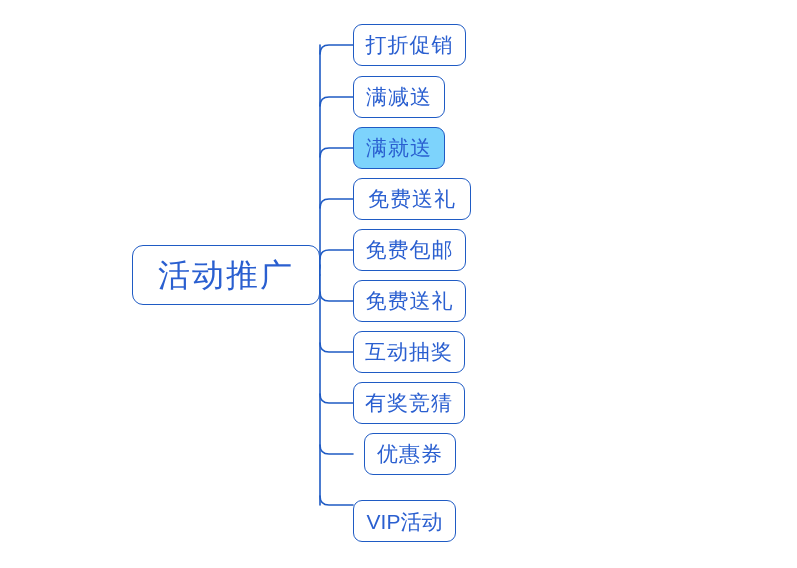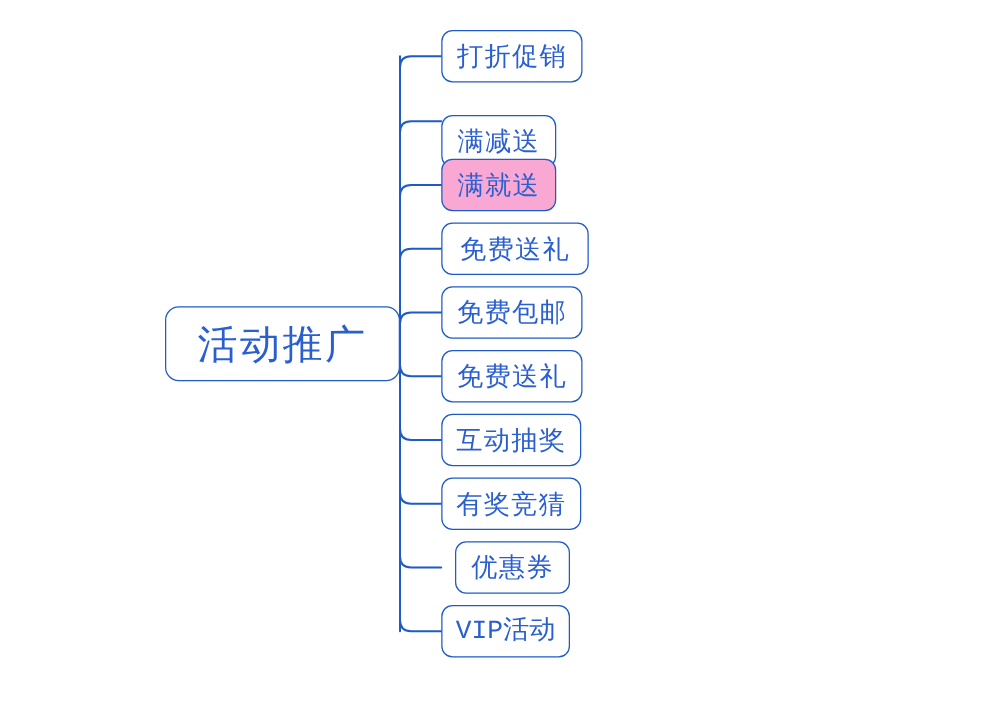--- a/index.html
+++ b/index.html
@@ -43,22 +43,23 @@
   .node-root {
     border-radius: 11px;
     font-size: 32px;
     letter-spacing: 2px;
   }
   .node-child {
     font-size: 21px;
     letter-spacing: 1px;
   }
   .node-child.serif-lead {
-    font-family: Liberation Mono, monospace;
+    font-family: Liberation Sans, sans-serif;
     letter-spacing: 0px;
+    margin-top: 16px;
   }
 </style>
 </head>
 <body>
 
 <div id="mindmap">
 
   <svg id="connector-layer" viewBox="0 0 797 568" xmlns="http://www.w3.org/2000/svg">
       <path d="M 320 275 H 310 Q 320 275 320 265" fill="none" stroke="#1f5bc4" stroke-width="1.6" stroke-linecap="round"></path>
       <path d="M 320 45 V 505" fill="none" stroke="#1f5bc4" stroke-width="1.6" stroke-linecap="round"></path>
@@ -70,22 +71,22 @@
       <path d="M 320 292 Q 320 301 329 301 H 353" fill="none" stroke="#1f5bc4" stroke-width="1.6" stroke-linecap="round"></path>
       <path d="M 320 343 Q 320 352 329 352 H 353" fill="none" stroke="#1f5bc4" stroke-width="1.6" stroke-linecap="round"></path>
       <path d="M 320 394 Q 320 403 329 403 H 353" fill="none" stroke="#1f5bc4" stroke-width="1.6" stroke-linecap="round"></path>
       <path d="M 320 445 Q 320 454 329 454 H 353" fill="none" stroke="#1f5bc4" stroke-width="1.6" stroke-linecap="round"></path>
       <path d="M 320 496 Q 320 505 329 505 H 353" fill="none" stroke="#1f5bc4" stroke-width="1.6" stroke-linecap="round"></path>
     </svg>
 
   <div id="node-layer">
       <div class="node node-root" style="left: 132px; top: 245px; width: 188px; height: 60px; border-color: rgb(31, 91, 196); background: rgb(255, 255, 255); color: rgb(42, 95, 208);">活动推广</div>
       <div class="node node-child" style="left: 353px; top: 24px; width: 113px; height: 42px; border-color: rgb(31, 91, 196); background: rgb(255, 255, 255); color: rgb(42, 95, 208);">打折促销</div>
-      <div class="node node-child" style="left: 353px; top: 92px; width: 92px; height: 42px; border-color: rgb(31, 91, 196); background: rgb(255, 255, 255); color: rgb(42, 95, 208);">满减送</div>
-      <div class="node node-child" style="left: 353px; top: 127px; width: 92px; height: 42px; border-color: rgb(31, 91, 196); background: #f9a8d4; color: rgb(42, 95, 208);">满就送</div>
+      <div class="node node-child" style="left: 353px; top: 76px; width: 92px; height: 42px; border-color: rgb(31, 91, 196); background: rgb(255, 255, 255); color: rgb(42, 95, 208);">满减送</div>
+      <div class="node node-child" style="left: 353px; top: 127px; width: 92px; height: 42px; border-color: rgb(31, 91, 196); background: #7dd3fc; color: rgb(42, 95, 208);">满就送</div>
       <div class="node node-child" style="left: 353px; top: 178px; width: 118px; height: 42px; border-color: rgb(31, 91, 196); background: rgb(255, 255, 255); color: rgb(42, 95, 208);">免费送礼</div>
       <div class="node node-child" style="left: 353px; top: 229px; width: 113px; height: 42px; border-color: rgb(31, 91, 196); background: rgb(255, 255, 255); color: rgb(42, 95, 208);">免费包邮</div>
       <div class="node node-child" style="left: 353px; top: 280px; width: 113px; height: 42px; border-color: rgb(31, 91, 196); background: rgb(255, 255, 255); color: rgb(42, 95, 208);">免费送礼</div>
       <div class="node node-child" style="left: 353px; top: 331px; width: 112px; height: 42px; border-color: rgb(31, 91, 196); background: rgb(255, 255, 255); color: rgb(42, 95, 208);">互动抽奖</div>
       <div class="node node-child" style="left: 353px; top: 382px; width: 112px; height: 42px; border-color: rgb(31, 91, 196); background: rgb(255, 255, 255); color: rgb(42, 95, 208);">有奖竞猜</div>
       <div class="node node-child" style="left: 364px; top: 433px; width: 92px; height: 42px; border-color: rgb(31, 91, 196); background: rgb(255, 255, 255); color: rgb(42, 95, 208);">优惠券</div>
       <div class="node node-child serif-lead" style="left: 353px; top: 484px; width: 103px; height: 42px; border-color: rgb(31, 91, 196); background: rgb(255, 255, 255); color: rgb(42, 95, 208);">VIP活动</div>
     </div>
 
 </div>

